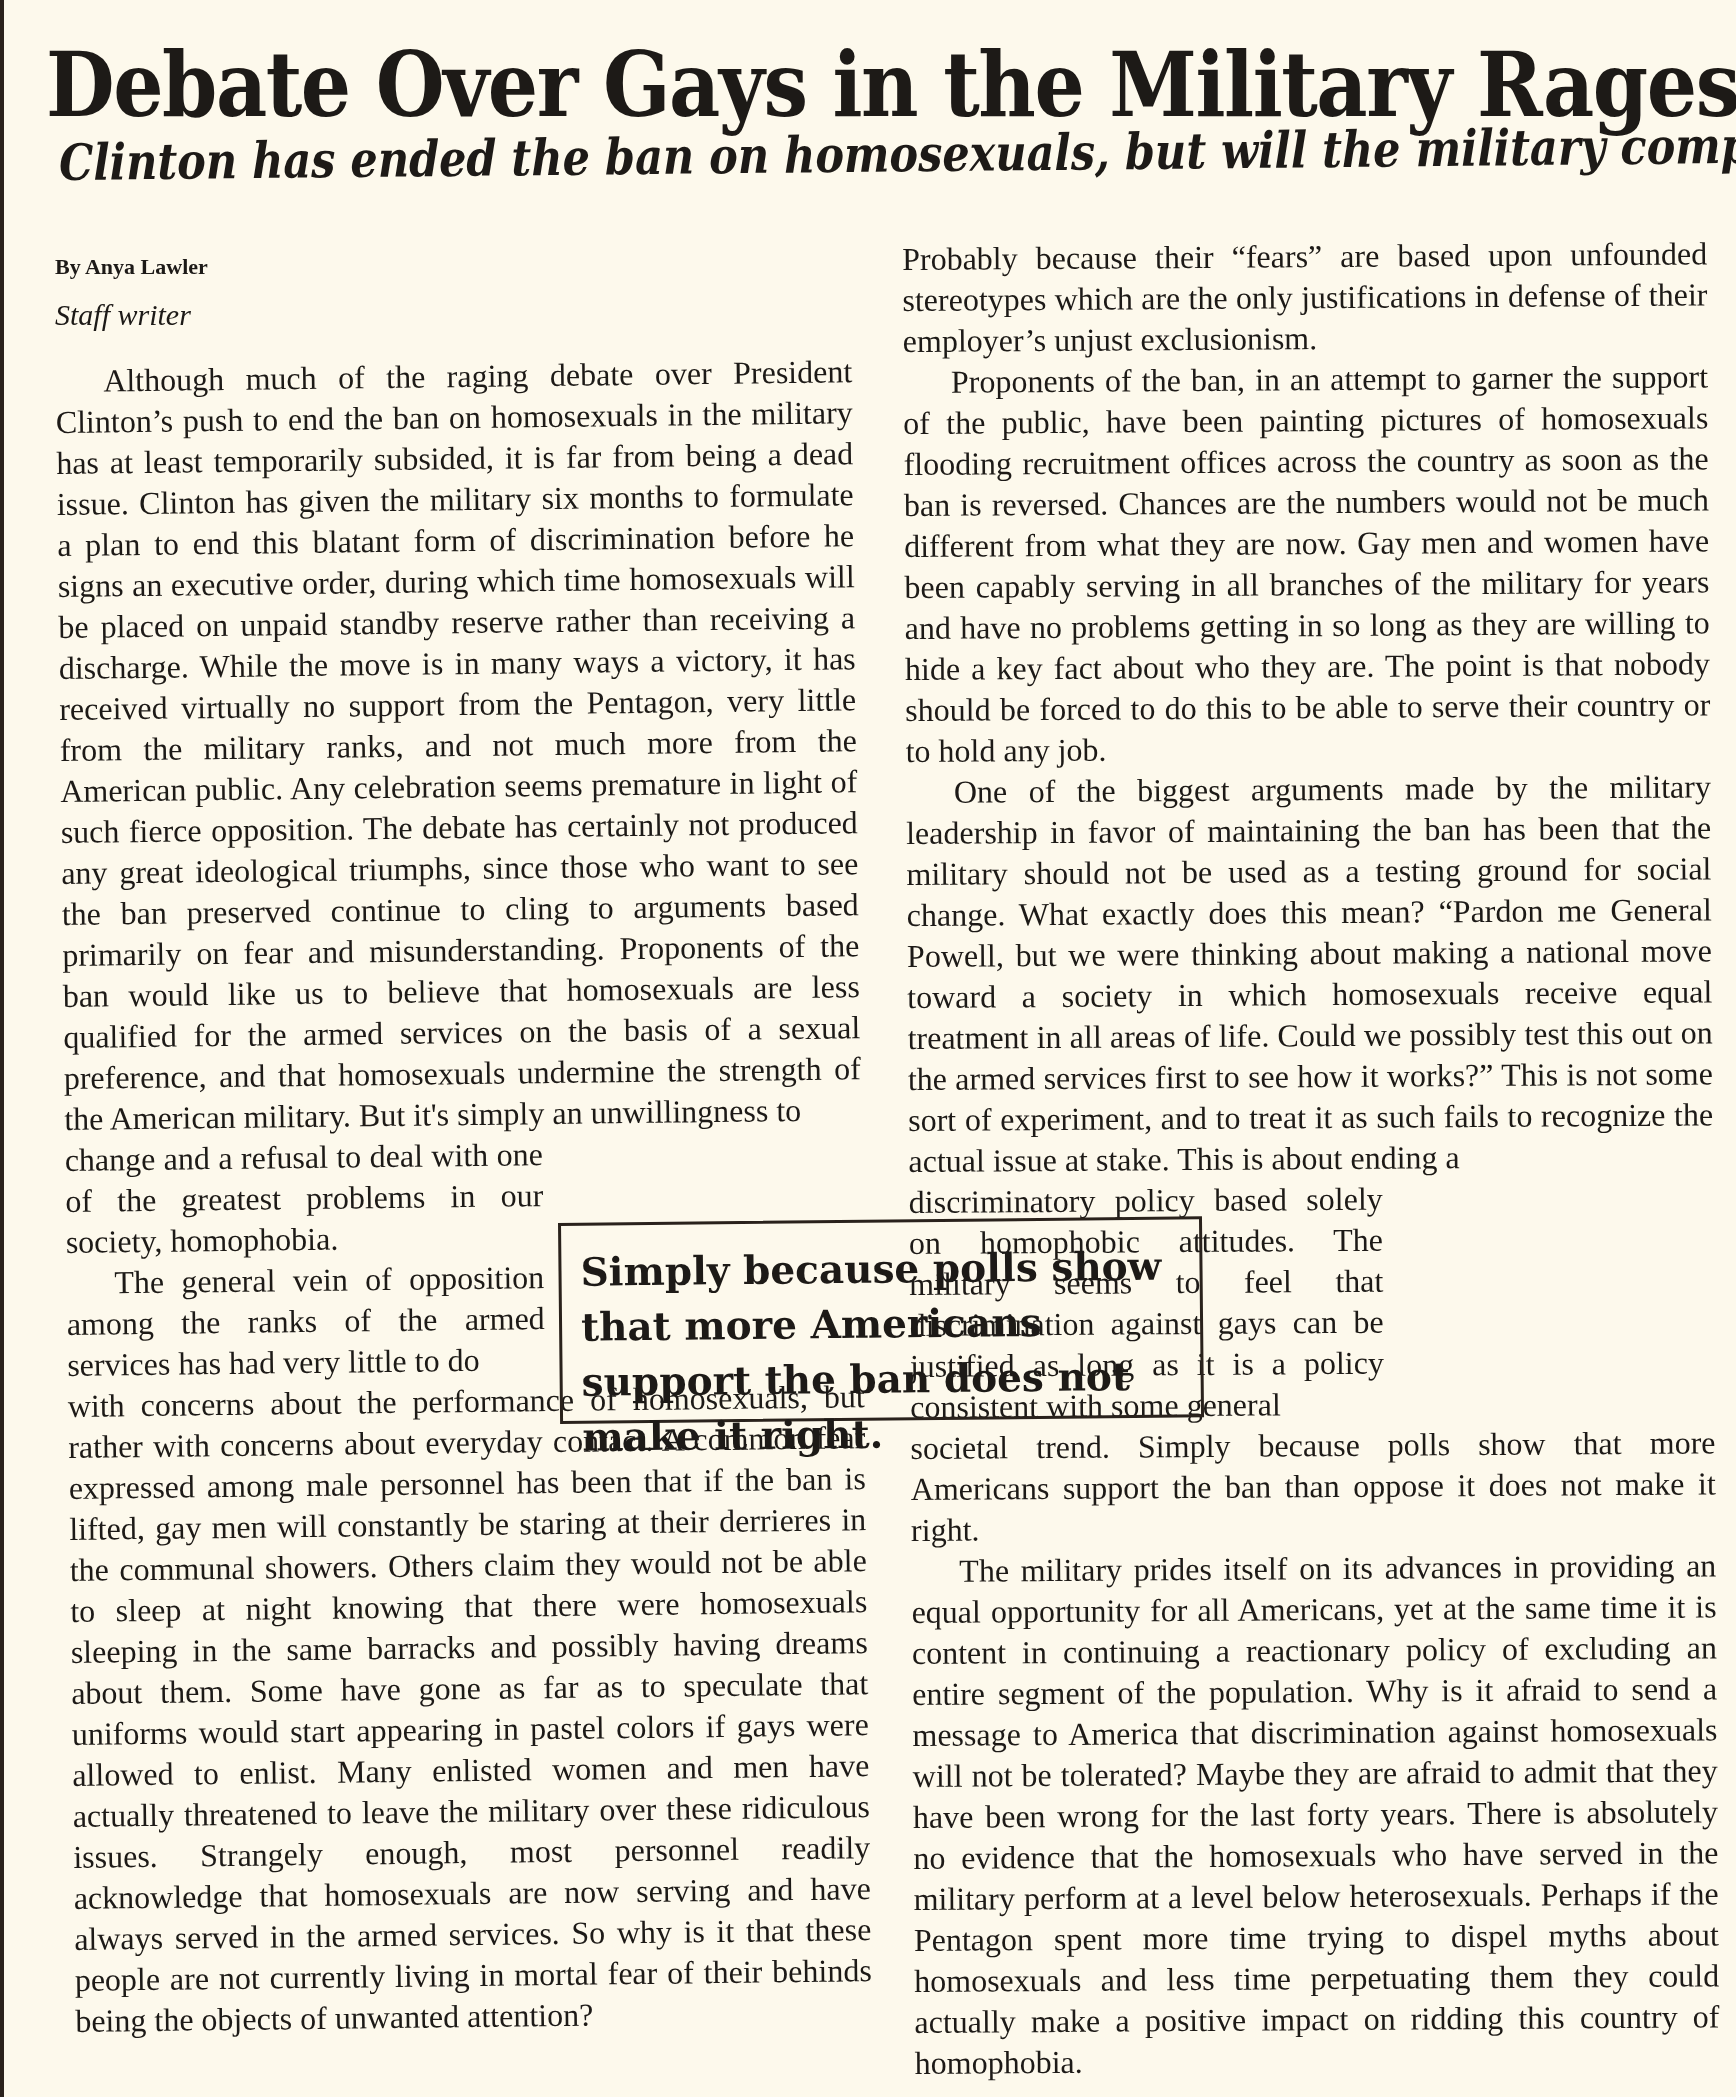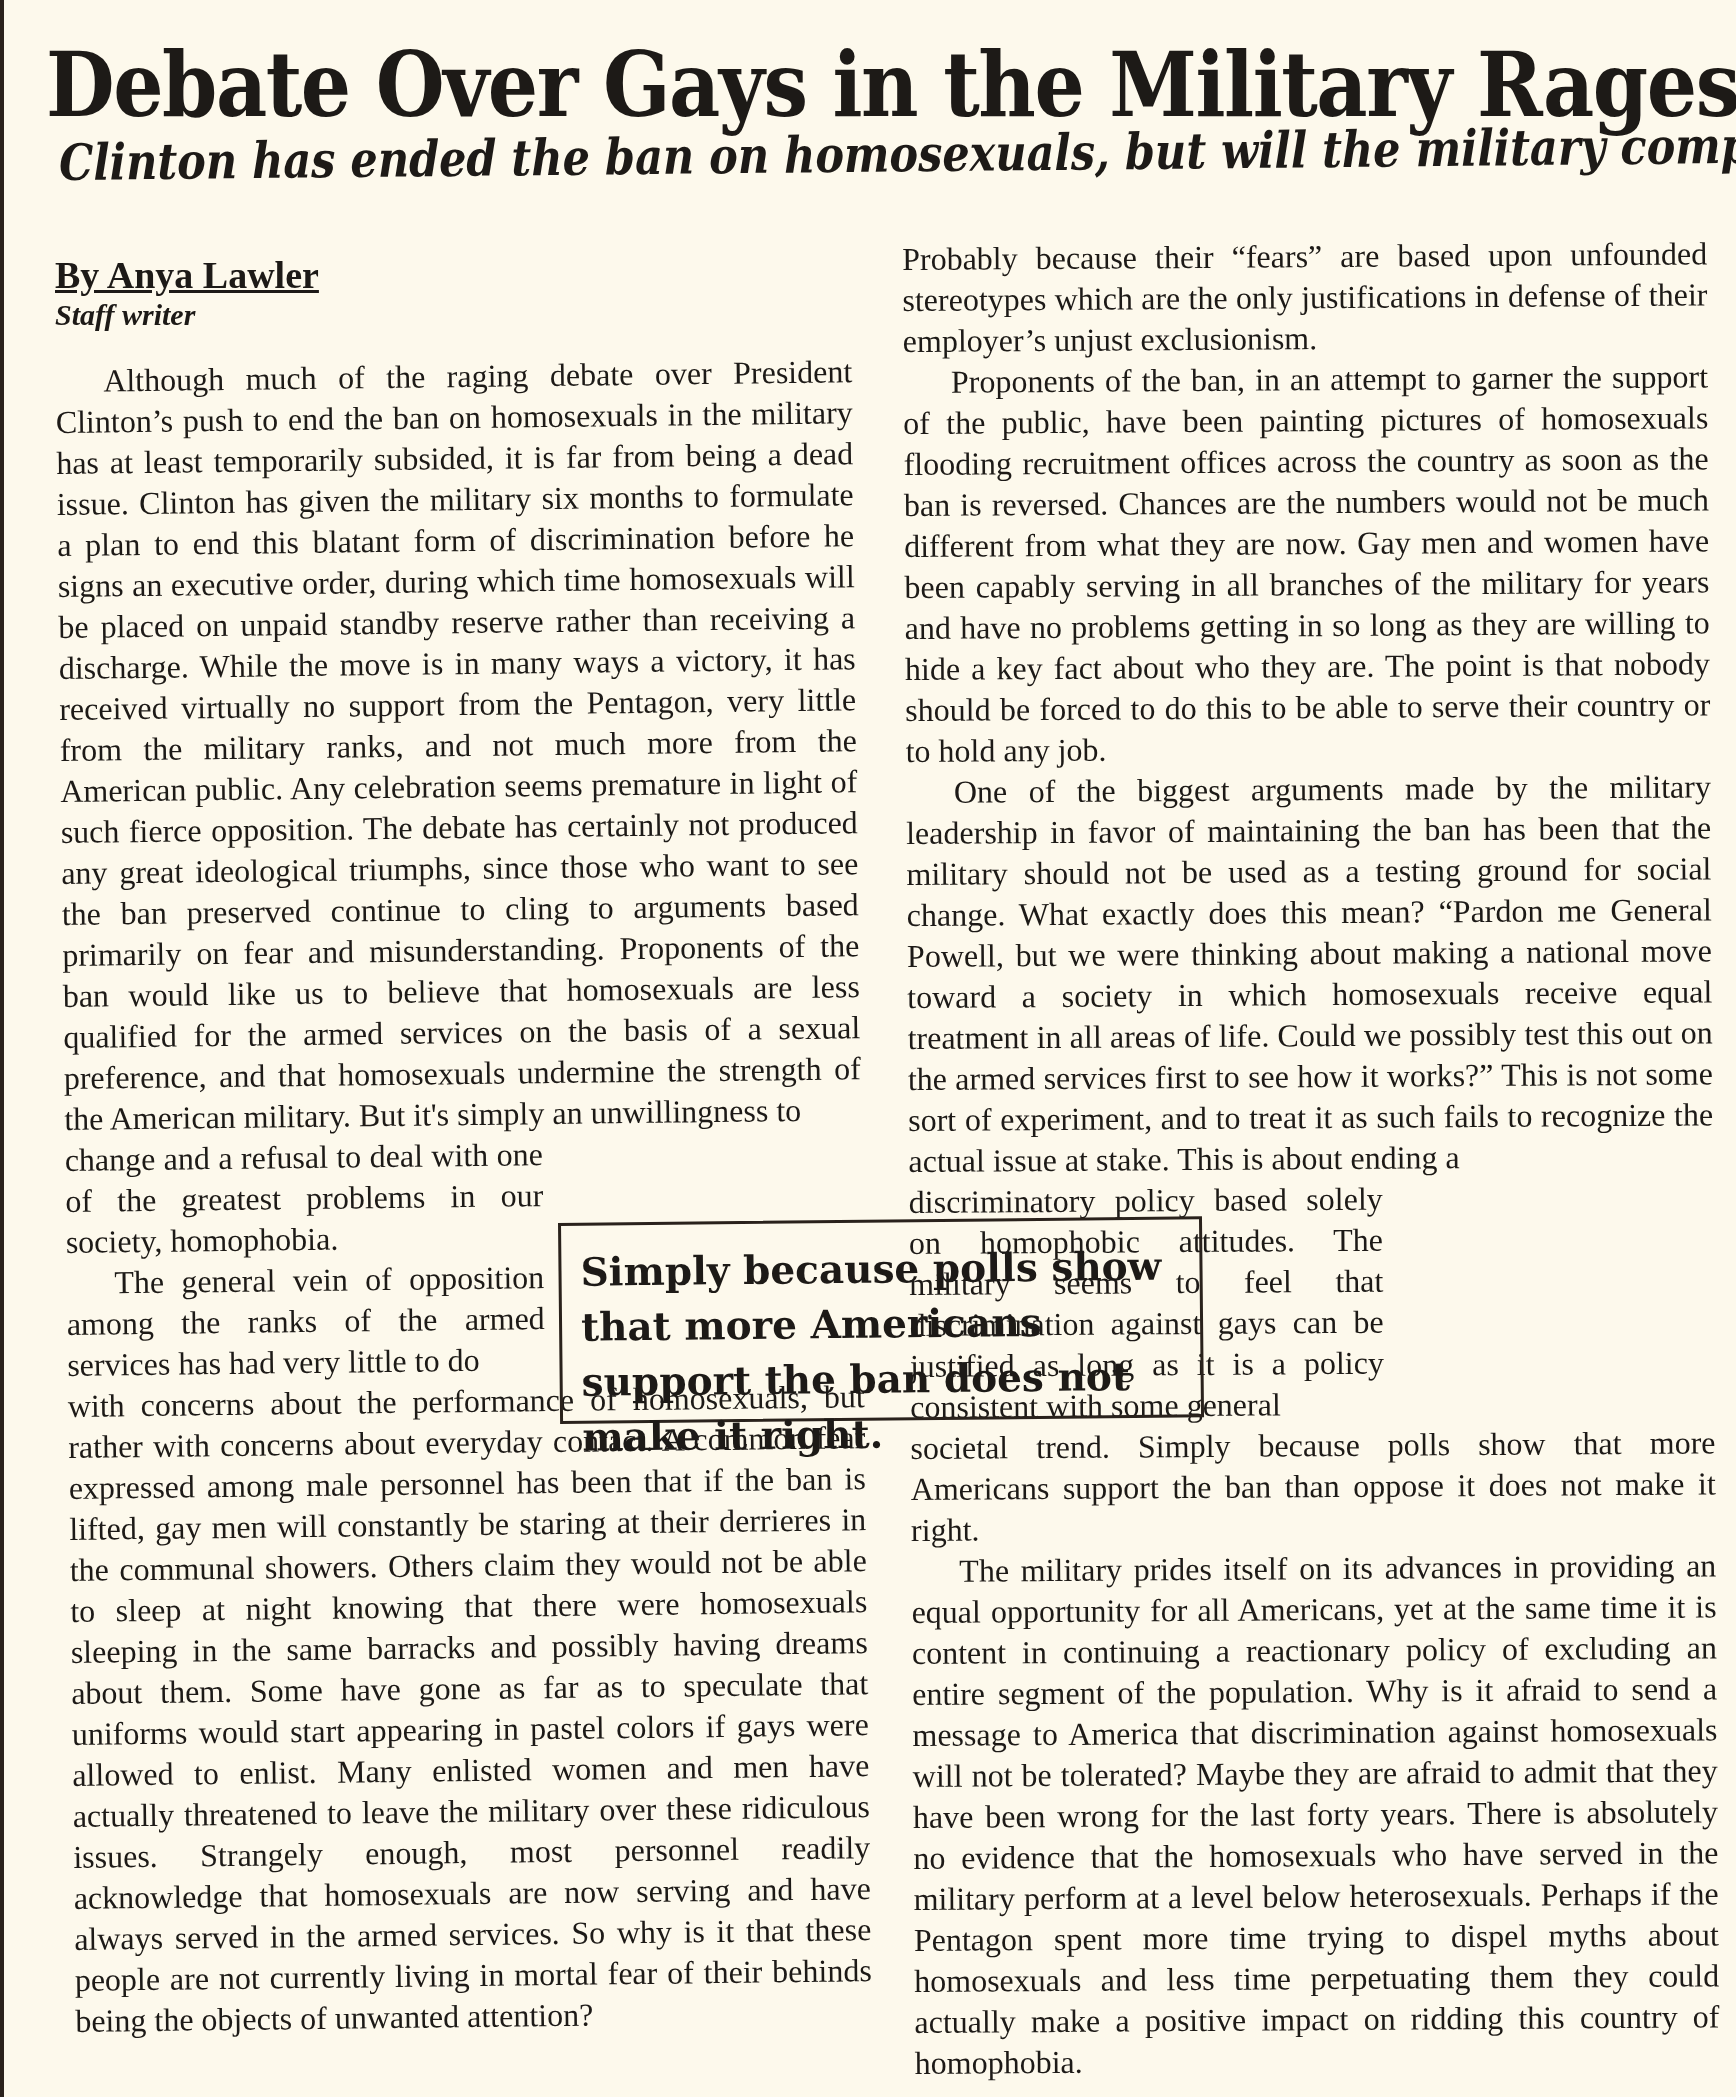--- a/index.html
+++ b/index.html
@@ -23,25 +23,25 @@
   }
   .subhead {
     position: absolute; left: 59px; top: 138px; width: 1678px;
     font-family: "DejaVu Serif", "Liberation Serif", serif;
     font-weight: bold; font-style: italic; font-size: 50px;
     line-height: 1; white-space: nowrap;
     transform: scaleX(0.86) rotate(-0.5deg); transform-origin: left top;
   }
   .byline {
     position: absolute; left: 55px; top: 256px;
-    font-weight: bold; font-size: 38px; line-height: 1; text-decoration: underline;
+    font-weight: bold; font-size: 22px; line-height: 1;
   }
   .role {
     position: absolute; left: 55px; top: 300px;
-    font-style: italic; font-size: 30px; line-height: 1; font-weight: bold;
+    font-style: italic; font-size: 30px; line-height: 1;
   }
   .col {
     position: absolute; font-size: 32px; line-height: 41px;
     text-align: justify;
   }
   .col p { margin: 0; text-indent: 0; }
   .col p.indent { text-indent: 48px; }
   .col-left { left: 55px; top: 361px; width: 797px; transform: rotate(-0.7deg); transform-origin: left top; }
   .col-right { left: 902px; top: 239px; width: 805px; transform: rotate(-0.4deg); transform-origin: left top; }
   .wrap-left { width: 478px; }

